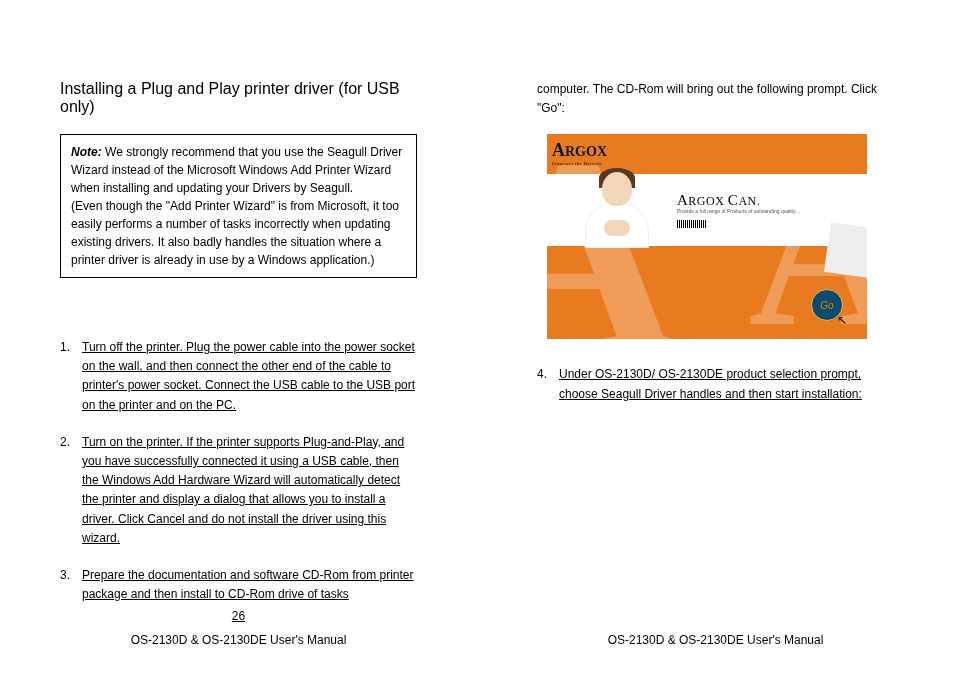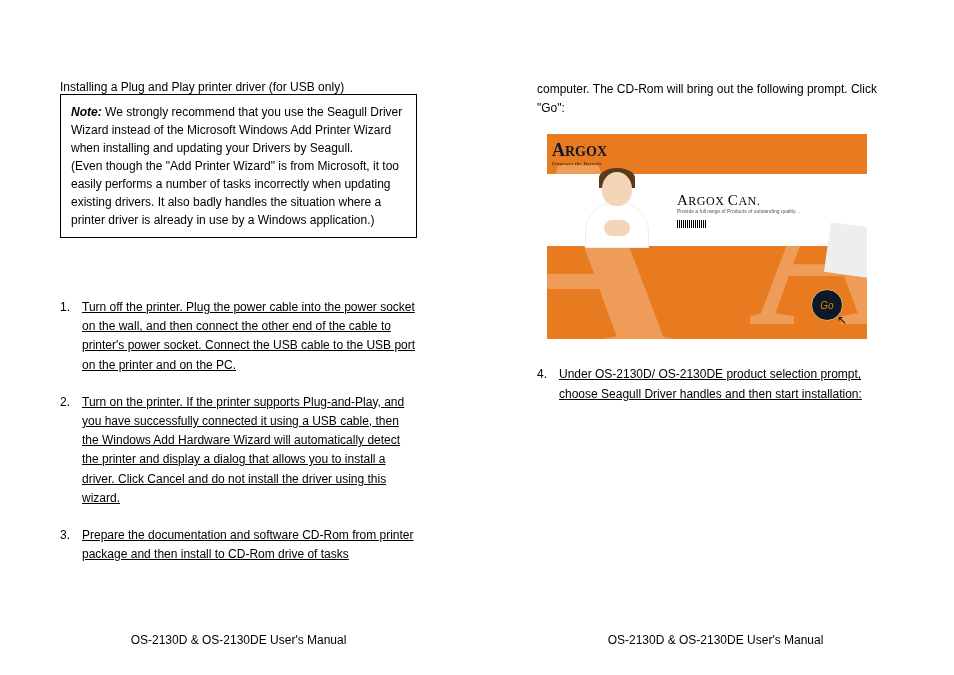--- a/index.html
+++ b/index.html
@@ -14,21 +14,22 @@
   }
   .page {
     width: 477px;
     height: 675px;
     padding: 80px 60px 30px 60px;
     position: relative;
     display: flex;
     flex-direction: column;
   }
   .section-title {
-    font-size: 12px;
+    font-size: 16px;
+    margin-bottom: 18px;
   }
   .note-box {
     border: 1px solid #000;
     padding: 8px 10px;
     line-height: 1.5;
     font-size: 12px;
   }
   .note-label {
     font-style: italic;
     font-weight: bold;
@@ -133,21 +134,21 @@
     color: rgba(255,255,255,0.25);
     font-weight: bold;
     top: -40px;
   }
   .big-a-left  { left: -70px; font-size: 280px; }
   .big-a-right { right: -40px; font-size: 220px; top: -10px; }
   .go-btn {
     position: absolute;
     bottom: 18px; right: 24px;
     width: 32px; height:32px; border-radius: 50%;
-    background: #0f172a;
+    background: #0c4a6e;
     border: 1px solid #e6ba5a;
     display: flex; align-items:center; justify-content:center;
     font-size: 10px; color: #d28a00; font-style: italic;
   }
   .cursor {
     position: absolute; bottom: 12px; right: 20px; font-size: 12px; color:#000;
   }
 </style>
 </head>
 <body>
@@ -170,20 +171,21 @@
       <div class="ol-num">2.</div>
       <div class="ol-text">Turn on the printer. If the printer supports Plug-and-Play, and you have successfully connected it using a USB cable, then the Windows Add Hardware Wizard will automatically detect the printer and display a dialog that allows you to install a driver. Click Cancel and do not install the driver using this wizard.</div>
     </div>
     <div class="ol-item">
       <div class="ol-num">3.</div>
       <div class="ol-text">Prepare the documentation and software CD-Rom from printer package and then install to CD-Rom drive of tasks</div>
     </div>
   </div>
 
   <div class="footer">
+    <span class="pagenum">26</span>
     <span>OS-2130D &amp; OS-2130DE User's Manual</span>
   </div>
 </div>
 
 <div class="page">
   <div class="continuation">computer. The CD-Rom will bring out the following prompt. Click "Go":</div>
 
   <div class="splash">
     <div class="big-a-left">A</div>
     <div class="big-a-right">A</div>

